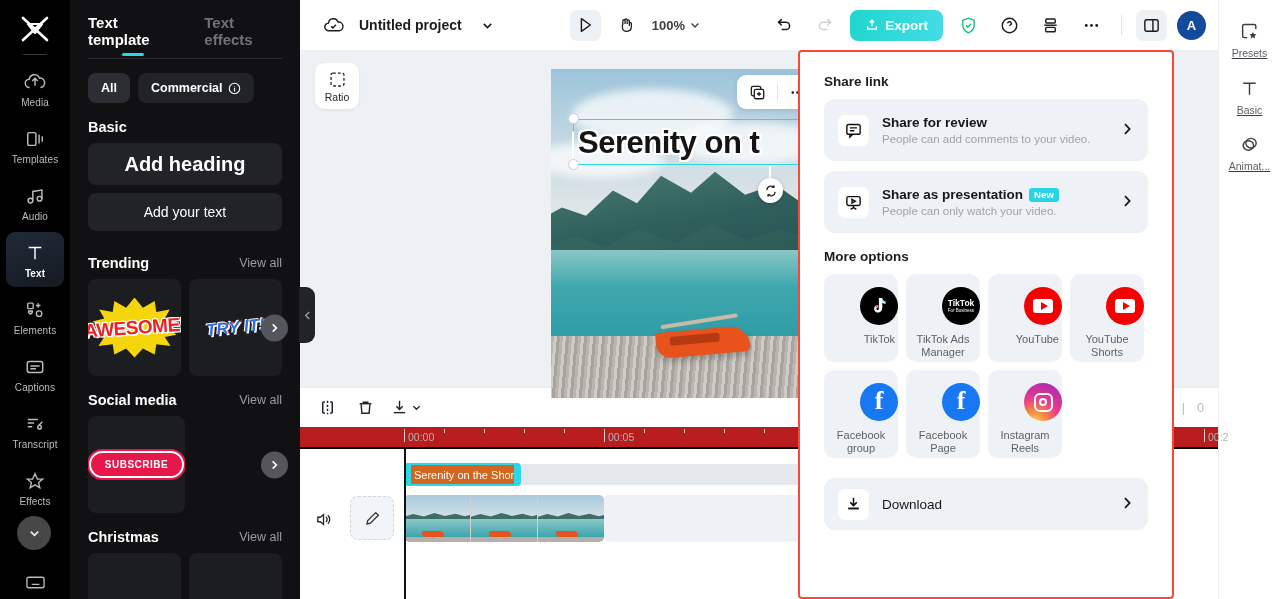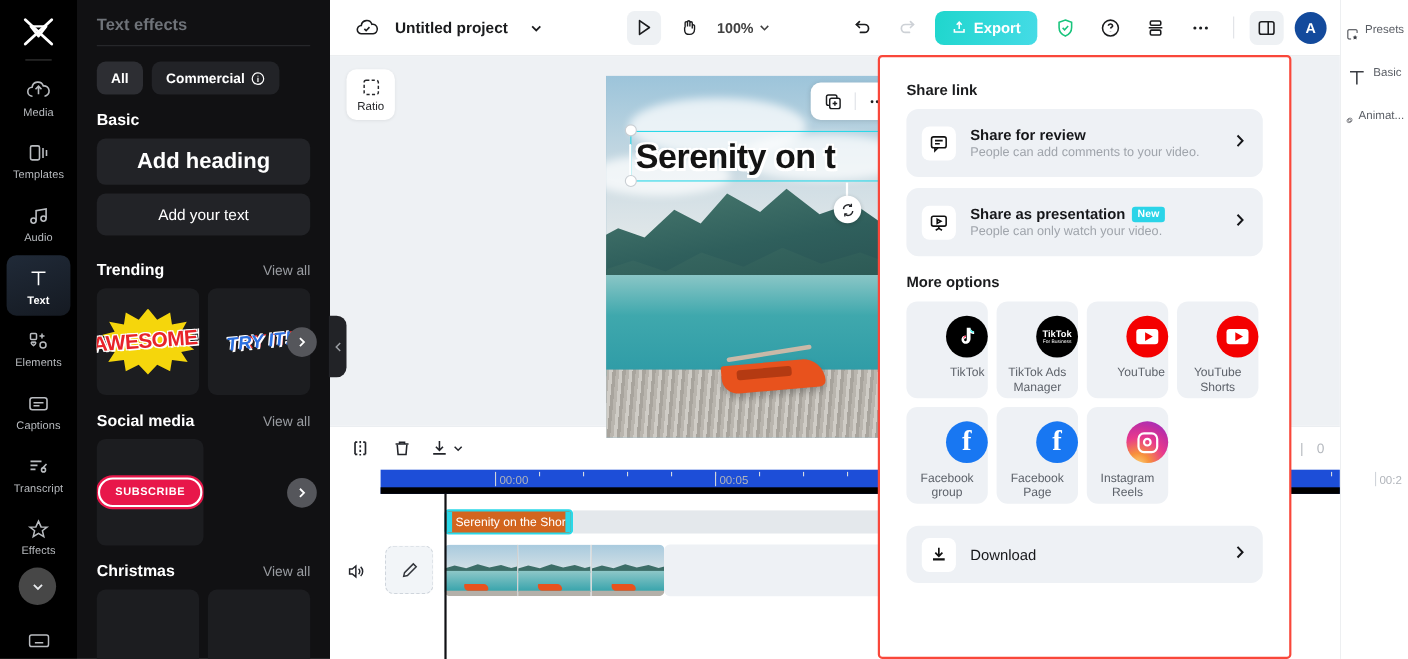--- a/index.html
+++ b/index.html
@@ -197,21 +197,21 @@
   .tl { height: 212px; flex: 0 0 212px; background:#fff; border-top:1px solid #e7eaee; display:flex; flex-direction:column; }
   .tl-bar { height: 39px; flex:0 0 39px; display:flex; align-items:center; padding: 0 14px; gap: 12px; }
   .tl-ico { width: 26px; height:26px; display:flex; align-items:center; justify-content:center; cursor:pointer; color:#22242a;}
   .play-btn {
     width: 26px; height: 26px; border-radius:50%; background:#101114;
     display:flex; align-items:center; justify-content:center; cursor:pointer;
   }
   .time-txt { font-size: 12.5px; font-weight:bold; color:#1b1c1e; letter-spacing:.2px; }
   .time-sep { color:#b5b9bf; font-size: 12.5px; }
   .tl-ruler {
-    height: 22px; flex:0 0 22px; position:relative; border-bottom:6px solid #000000; background:#1d4ed8;margin-left:46px;
+    height: 22px; flex:0 0 22px; position:relative; border-bottom:2px solid #000000; background:#b91c1c;
   }
   .tick { position:absolute; top: 2px; width:1px; height: 4px; background:#d7dbe0; }
   .tick.major { height: 13px; top:2px; background:#d0d4da; }
   .rlbl { position:absolute; top: 4px; font-size: 10.5px; color:#b0b4ba; }
   .playhead { position:absolute; top: 0; width: 1.6px; background:#101114; z-index: 9; }
   .tracks { flex:1 1 auto; position:relative; overflow:hidden; }
   .track-row { position:absolute; left:0; right:0; }
   .clip-text {
     position:absolute; height: 23px; background:#d2651f; border: 2px solid #2ad8e8;
     border-radius: 4px; color:#fff; font-size: 11px; display:flex; align-items:center;
@@ -238,22 +238,22 @@
     background:#d4d8dd; border-radius: 3px; cursor:pointer;
   }
   .tl-divider { position:absolute; left: 1155px; top: 0; bottom: 0; width:1px; background:#eceef0; }
 
   
   .rrail {
     width: 62px; flex:0 0 62px; height: 599px; background:#fff; border-left:1px solid #eceef0;
     display:flex; flex-direction:column; align-items:center; padding-top: 12px;
   }
   .rr-item {
-    width: 58px; padding: 9px 2px; display:flex; 
-    gap: 5px; cursor:pointer; color:#3a3d43;
+    width: 58px; padding: 9px 2px; display:flex; flex-direction:column; align-items:center;
+    gap: 5px; cursor:pointer; color:#3a3d43;text-decoration:underline;
   }
   .rr-lbl { font-size: 10.5px; color:#5a5e65; text-align:center; line-height: 1.2; }
 
   
   .share-pop {
     position:absolute; left: 798px; top: 50px; width: 376px; height: 549px;
     background:#fff; border: 2.5px solid #f9473a; border-radius: 4px;
     z-index: 50; padding: 22px 24px 0 24px; overflow:hidden;
   }
   .sp-head { font-size: 13.5px; font-weight:bold; color:#1b1c1e; margin-bottom: 10px; }
@@ -403,20 +403,21 @@
     <div class="rail-bottom">
       <svg width="21" height="18" viewBox="0 0 22 18" fill="none" stroke="#b9bcc0" stroke-width="1.4">
           <rect x="2" y="4" width="18" height="11" rx="2"></rect>
           <path d="M6 8h.01M9 8h.01M12 8h.01M15 8h.01M7 11.5h8"></path>
         </svg>
     </div>
   </div>
 
   <div class="panel">
     <div class="panel-tabs">
+      <div class="ptab active">Text template</div>
       <div class="ptab">Text effects</div>
     </div>
     <div class="panel-tabs-line"></div>
 
     <div class="chips">
       <div class="chip sel">
         <span>All</span>
       </div>
       <div class="chip">
         <span>Commercial</span>

